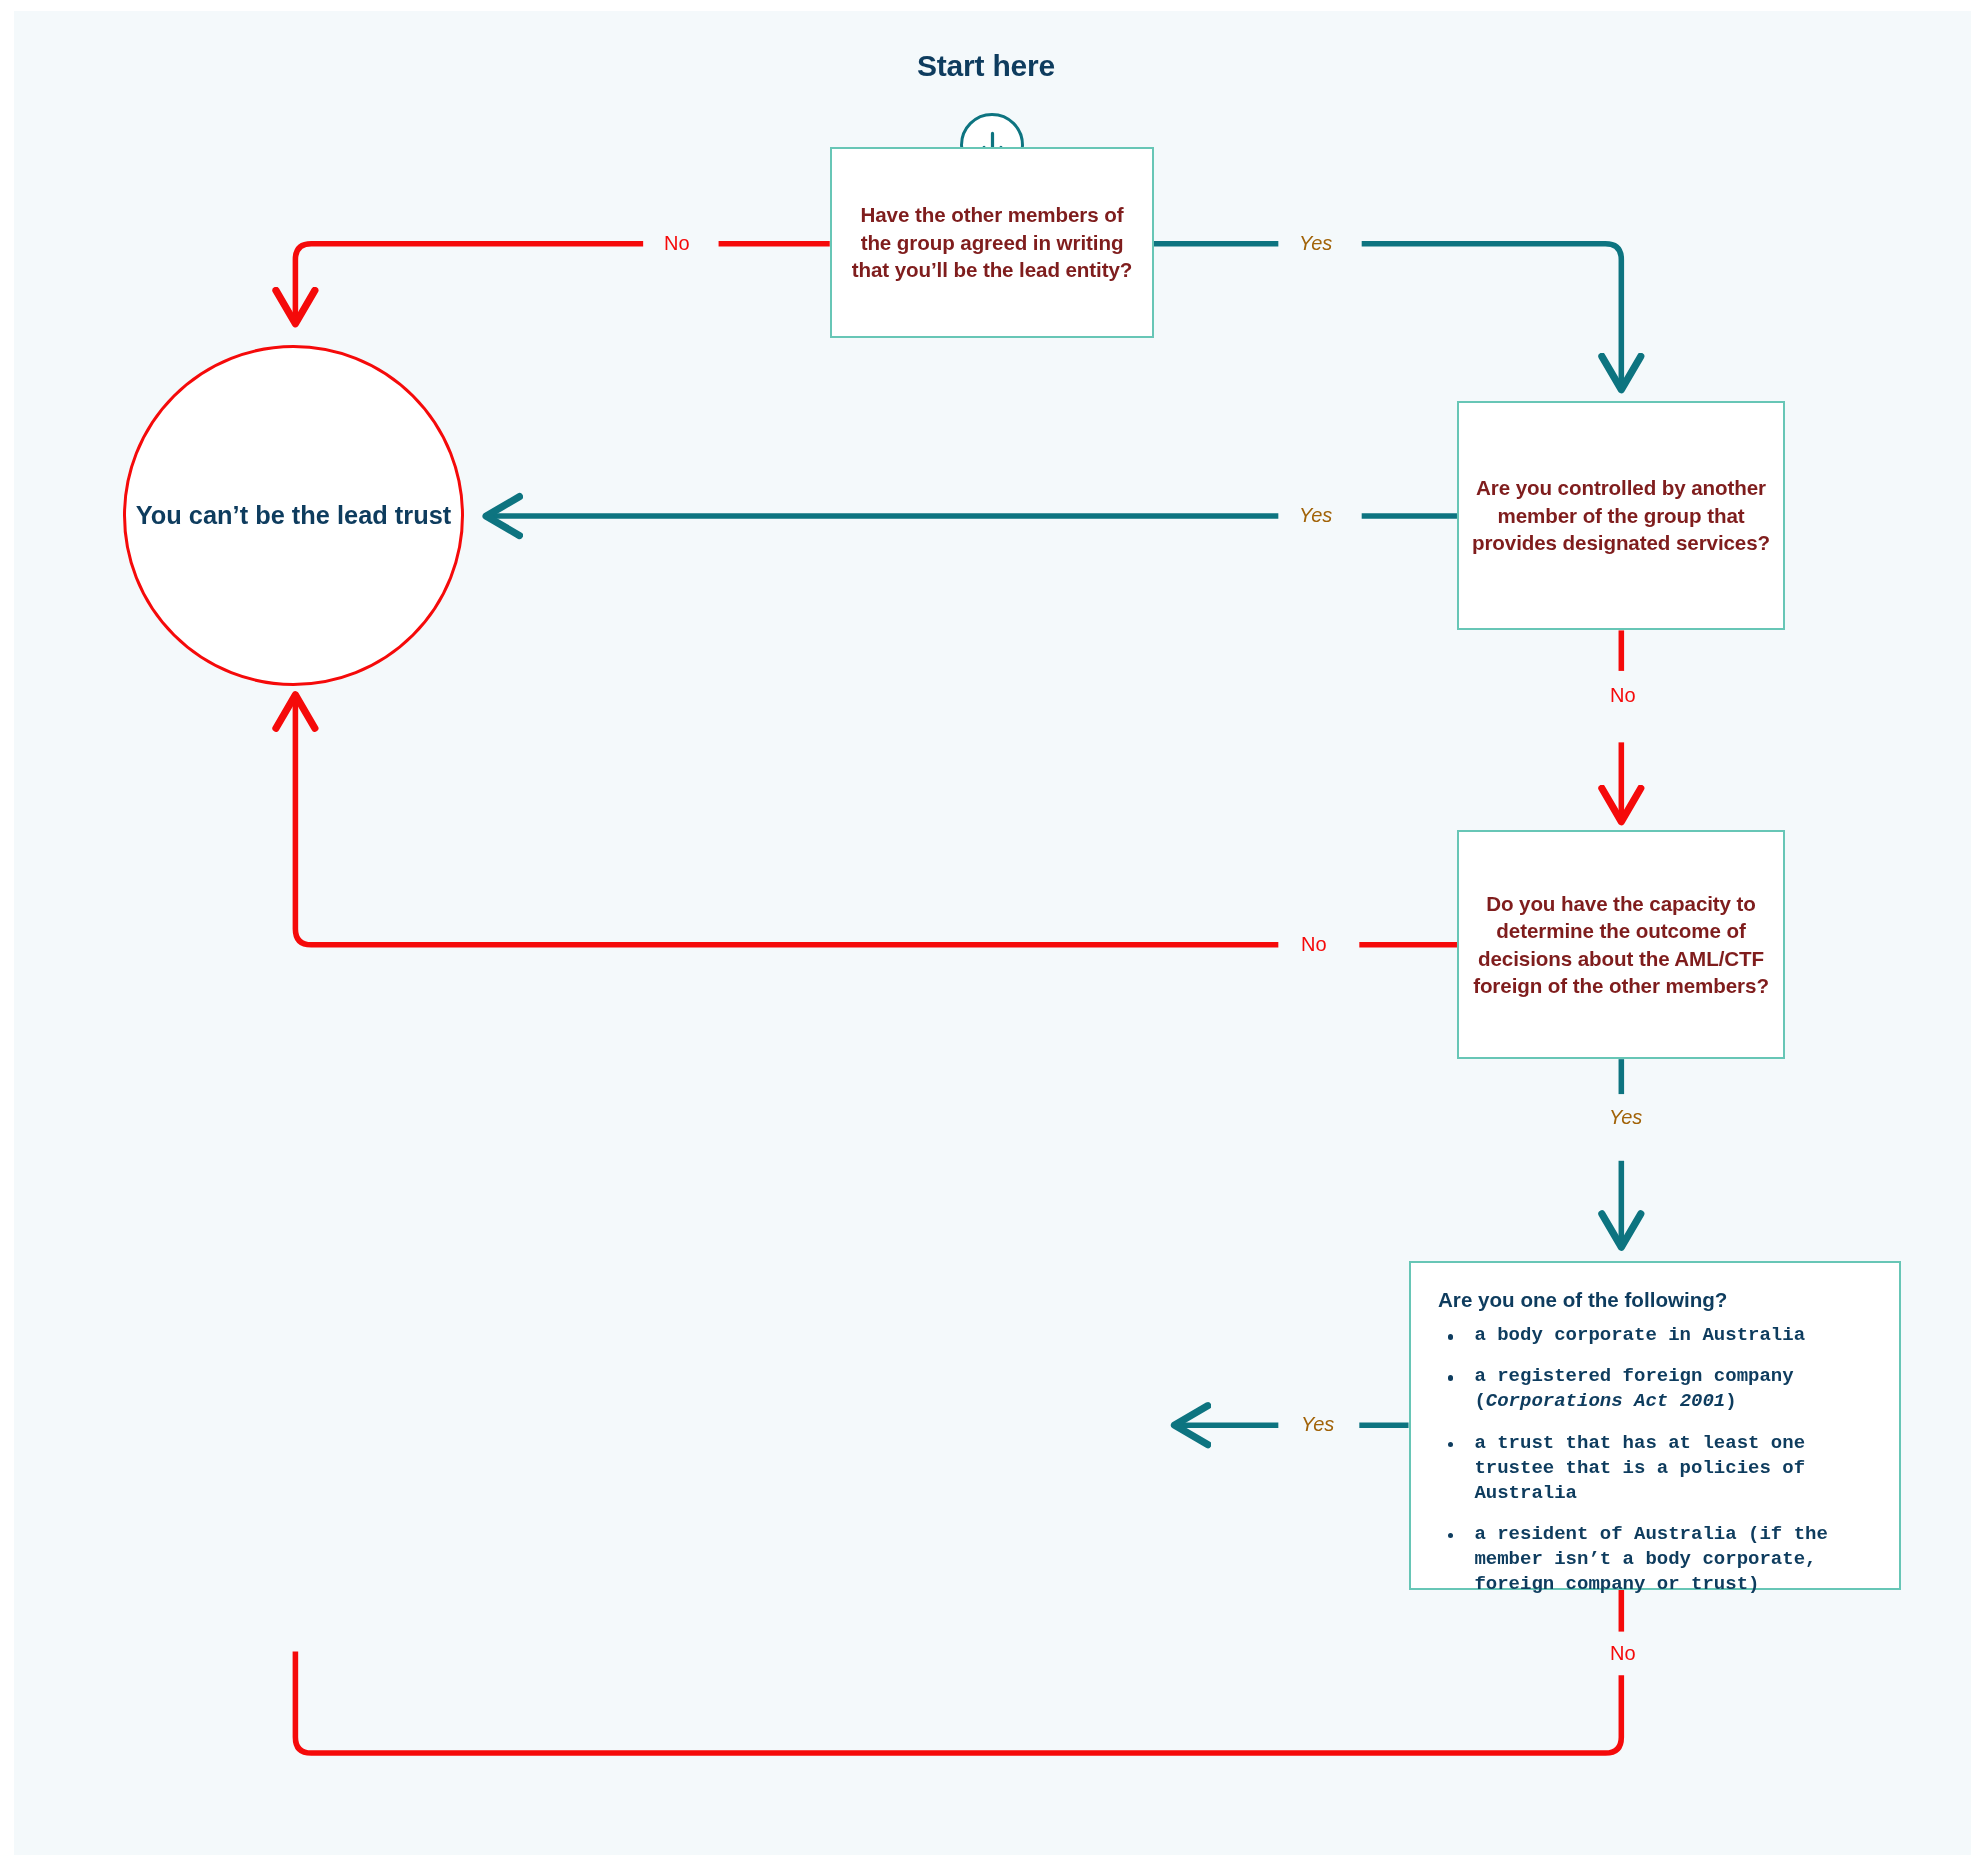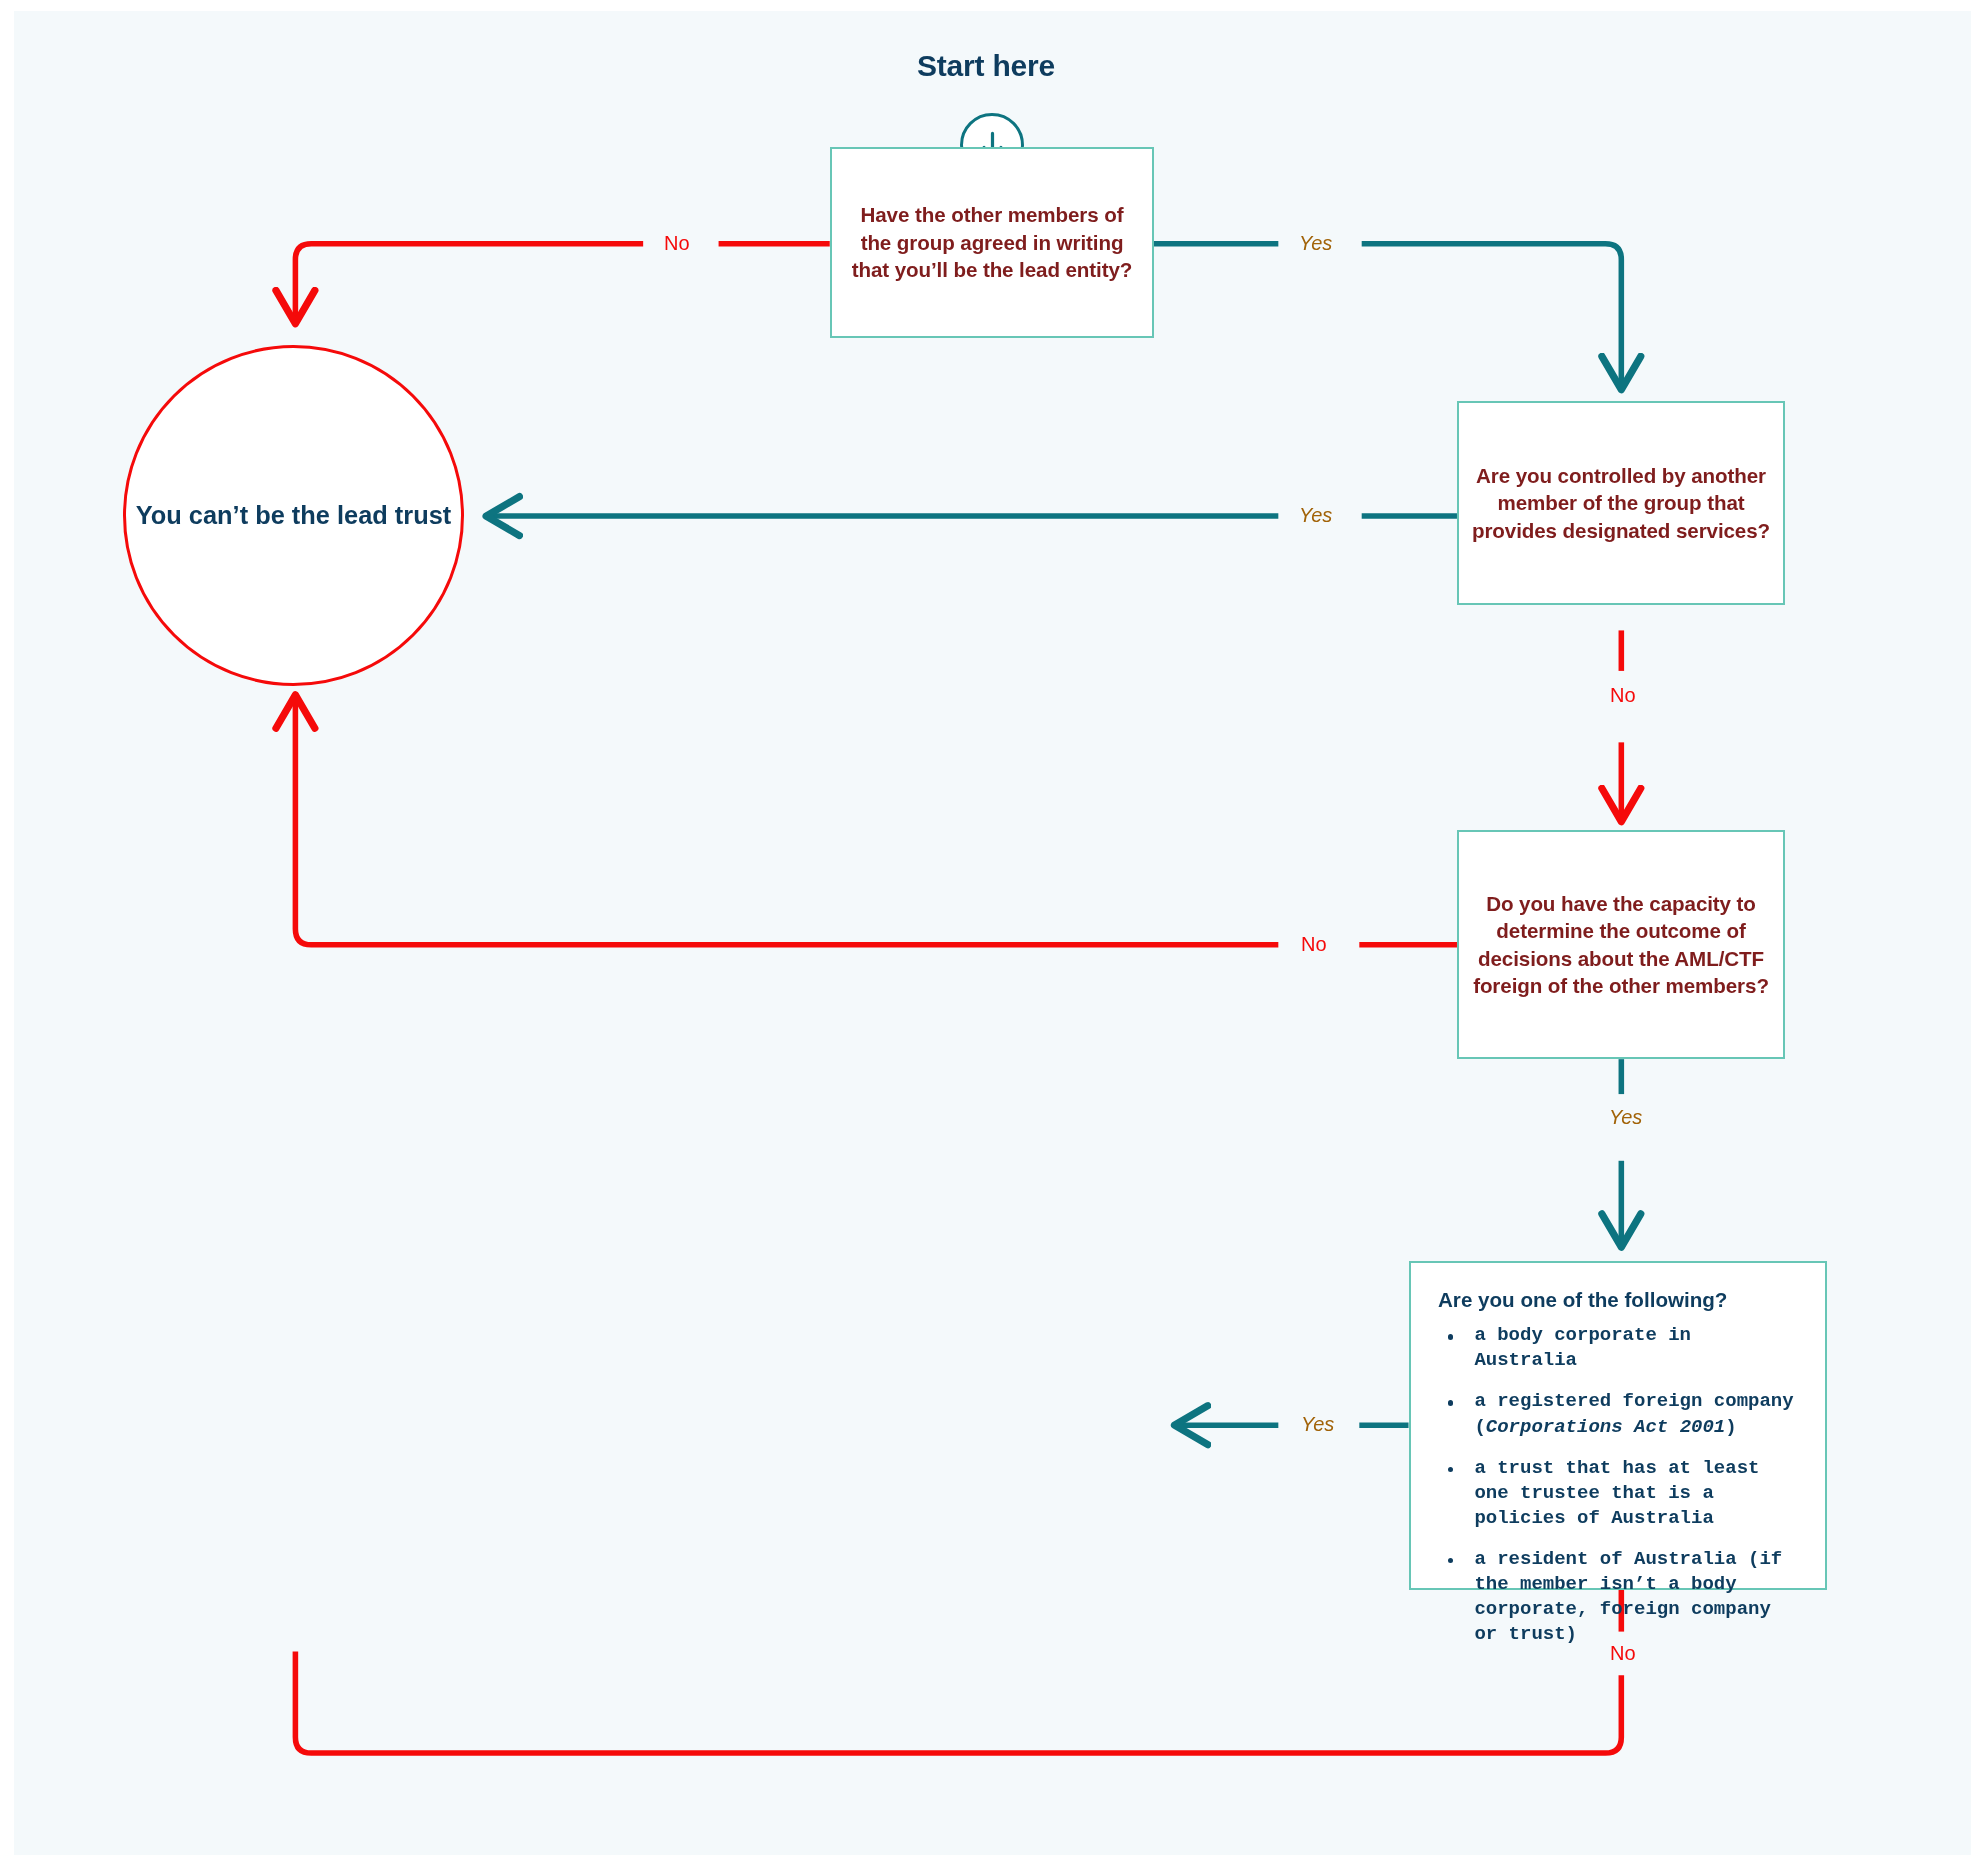--- a/index.html
+++ b/index.html
@@ -204,29 +204,29 @@
   <div class="start-icon" style="left:960px; top:113px;">
     <svg width="37" height="37" viewBox="0 0 46 46" aria-hidden="true">
       <path d="M23,8 L23,35 M12.5,25.5 L23,36.5 L33.5,25.5" fill="none" stroke="#0d7480" stroke-width="4" stroke-linecap="round" stroke-linejoin="round"></path>
     </svg>
   </div>
 
   <div class="node-box" style="left:830px; top:147px; width:324px; height:191px;">
     <div class="txt">Have the other members of the group agreed in writing that you’ll be the lead entity?</div>
   </div>
 
-  <div class="node-box" style="left:1457px; top:401px; width:328px; height:204px;">
+  <div class="node-box" style="left:1457px; top:401px; width:328px; height:229px;">
     <div class="txt">Are you controlled by another member of the group that provides designated services?</div>
   </div>
 
   <div class="node-box" style="left:1457px; top:830px; width:328px; height:229px;">
     <div class="txt">Do you have the capacity to determine the outcome of decisions about the AML/CTF foreign of the other members?</div>
   </div>
 
-  <div class="bullet-box" style="left:1409px; top:1261px; width:418px; height:329px;">
+  <div class="bullet-box" style="left:1409px; top:1261px; width:492px; height:329px;">
     <div class="lead">Are you one of the following?</div>
     <ul>
       <li>
         <span>a body corporate in Australia</span>
       </li>
       <li>
         <span>a registered foreign company (</span><em>Corporations Act 2001</em><span>)</span>
       </li>
       <li>
         <span>a trust that has at least one trustee that is a policies of Australia</span>

